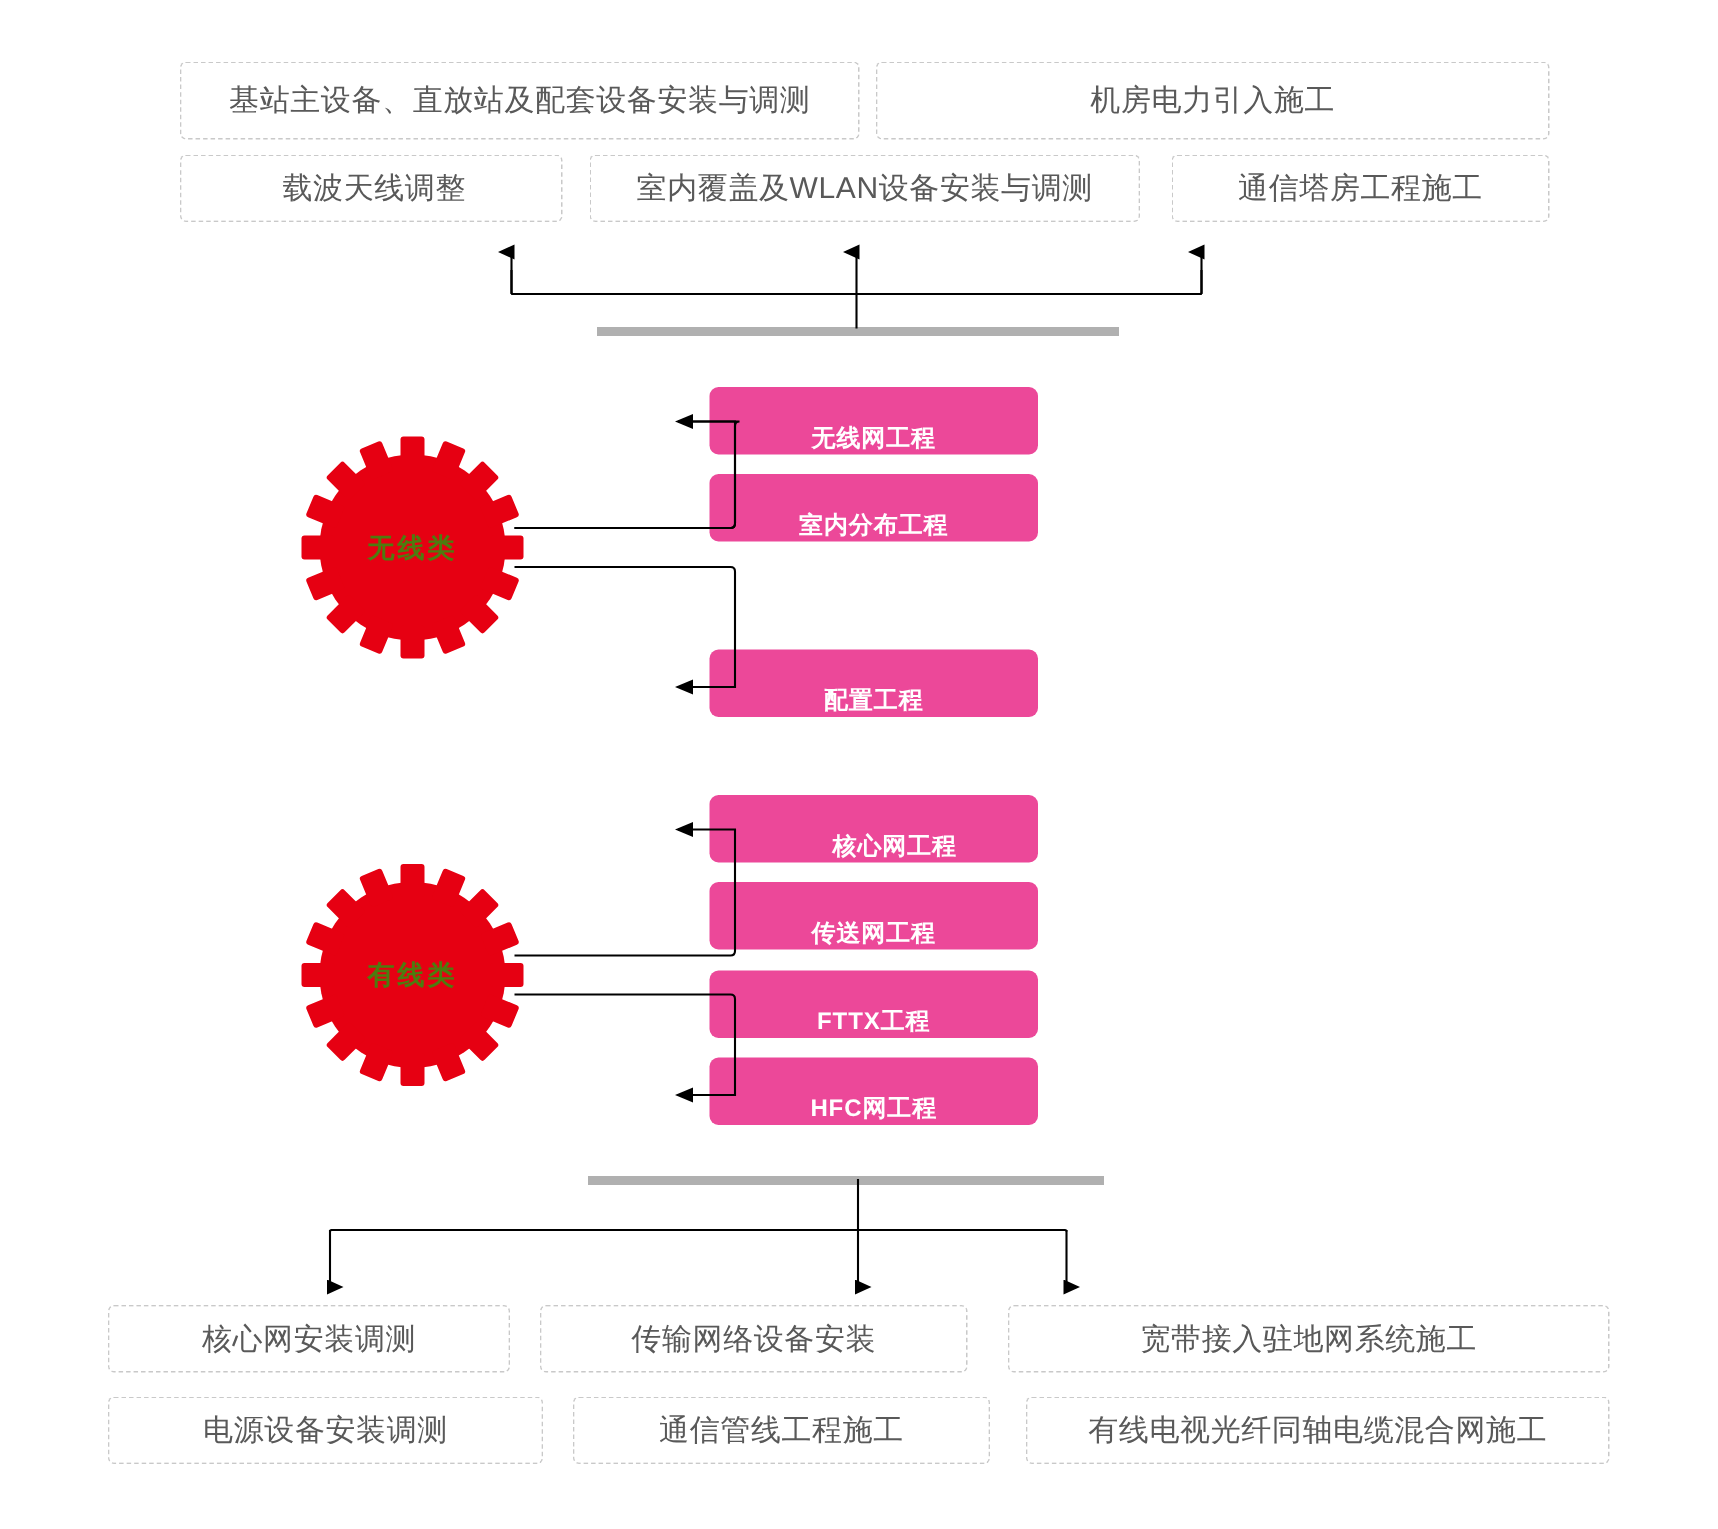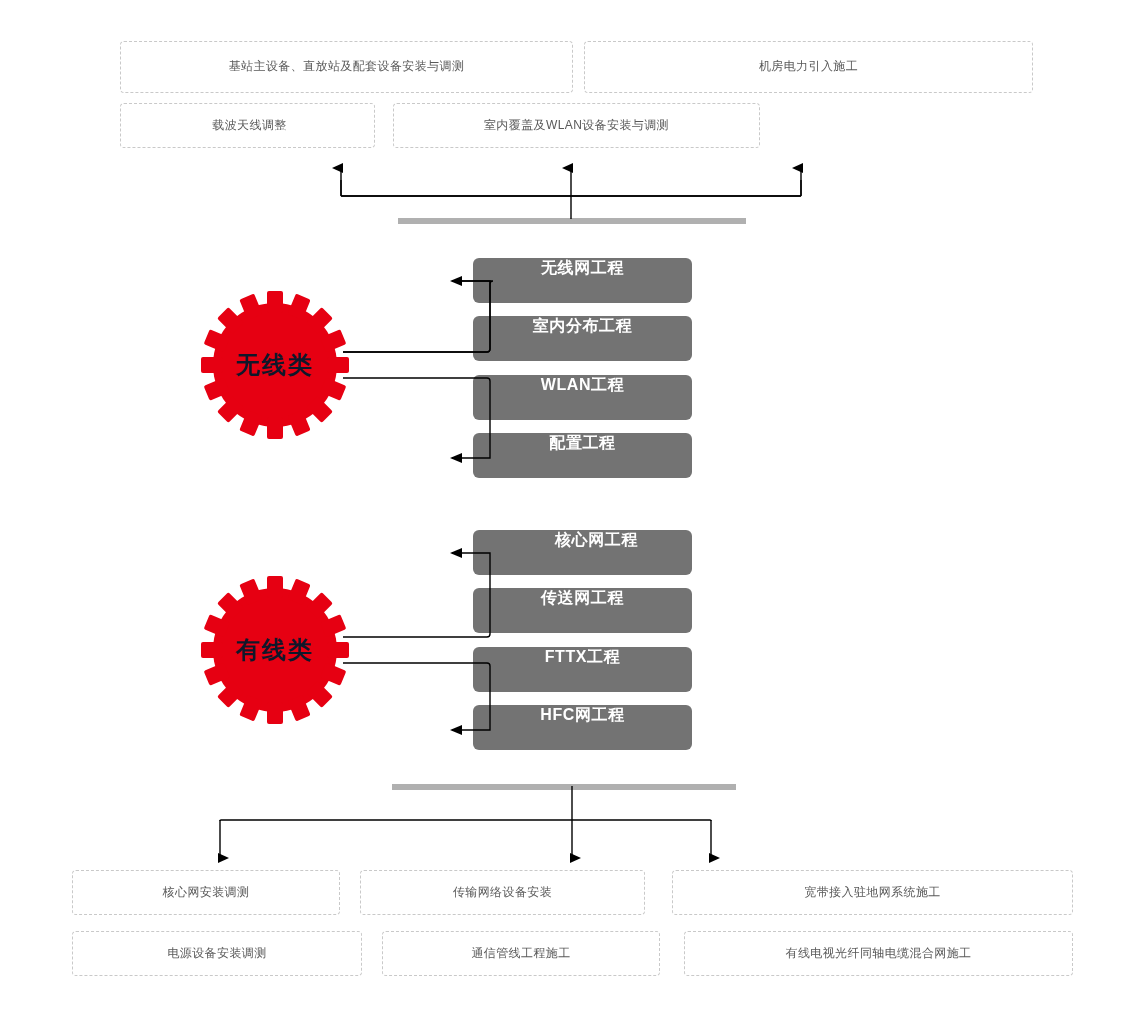--- a/index.html
+++ b/index.html
@@ -23,33 +23,33 @@
     position: absolute;
     box-sizing: border-box;
     border: 1px dashed #c9c9c9;
     border-radius: 4px;
     background: #ffffff;
     display: flex;
     align-items: center;
     justify-content: center;
     text-align: center;
     color: #595959;
-    font-size: 12px;
+    font-size: 20px;
     line-height: 1.3;
     letter-spacing: 0.4px;
     padding: 0 10px;
   }
   
   .rbox {
     position: absolute;
     box-sizing: border-box;
-    background: #737373;
+    background: #ec4899;
     border-radius: 6px;
     display: flex;
-    align-items: flex-start;
+    align-items: flex-end;
     justify-content: center;
     text-align: center;
     color: #ffffff;
     font-size: 16px;
     font-weight: bold;
     letter-spacing: 0.6px;
   }
   
   .gear-wrap {
     position: absolute;
@@ -63,22 +63,22 @@
   }
   .gear-label {
     position: absolute;
     left: 0;
     top: 0;
     width: 160px;
     height: 160px;
     display: flex;
     align-items: center;
     justify-content: center;
-    color: #0f172a;
-    font-size: 24px;
+    color: #4d7c0f;
+    font-size: 18px;
     font-weight: bold;
     letter-spacing: 2px;
     pointer-events: none;
   }
   
   .gbar {
     position: absolute;
     background: #b0b0b0;
     height: 6px;
     border-radius: 0;
@@ -103,20 +103,23 @@
   </div>
   <div class="dbox" style="left:584px; top:41px; width:449px; height:52px;">
     <span>机房电力引入施工</span>
   </div>
 
   <div class="dbox" style="left:120px; top:103px; width:255px; height:45px;padding-left:14px;">
     <span>载波天线调整</span>
   </div>
   <div class="dbox" style="left:393px; top:103px; width:367px; height:45px;">
     <span>室内覆盖及WLAN设备安装与调测</span>
+  </div>
+  <div class="dbox" style="left:781px; top:103px; width:252px; height:45px;">
+    <span>通信塔房工程施工</span>
   </div>
 
   <div class="gbar" style="left:398px; top:218px; width:348px;"></div>
 
   <svg class="conn" viewBox="0 0 1145 1019">
     <defs>
       <marker id="arrUp" markerWidth="12" markerHeight="12" refX="5" refY="9" orient="auto" markerUnits="userSpaceOnUse">
         <path d="M5,0 L10,11 L0,11 Z" fill="#000000"></path>
       </marker>
       <marker id="arrDown" markerWidth="12" markerHeight="12" refX="5" refY="9" orient="auto" markerUnits="userSpaceOnUse">
@@ -164,23 +167,20 @@
     </svg>
     <div class="gear-label">无线类</div>
   </div>
 
   <div class="rbox" style="left:473px; top:258px; width:219px; height:45px;">
     <span>无线网工程</span>
   </div>
   <div class="rbox" style="left:473px; top:316px; width:219px; height:45px;">
     <span>室内分布工程</span>
   </div>
-  <div class="rbox" style="left:473px; top:375px; width:219px; height:45px;">
-    <span>WLAN工程</span>
-  </div>
   <div class="rbox" style="left:473px; top:433px; width:219px; height:45px;">
     <span>配置工程</span>
   </div>
 
   <svg class="conn" viewBox="0 0 1145 1019">
 
     <path d="M343,352 L487,352 Q490,352 490,349 L490,284 Q490,281 493,281 L455,281" fill="none" stroke="#000000" stroke-width="1.4"></path>
     <path d="M343,352 L487,352 Q490,352 490,349 L490,281 L452,281" fill="none" stroke="#000000" stroke-width="1.4" marker-end="url(#arrRight)"></path>
 
     <path d="M343,378 L487,378 Q490,378 490,381 L490,458 L452,458" fill="none" stroke="#000000" stroke-width="1.4" marker-end="url(#arrRight)"></path>

